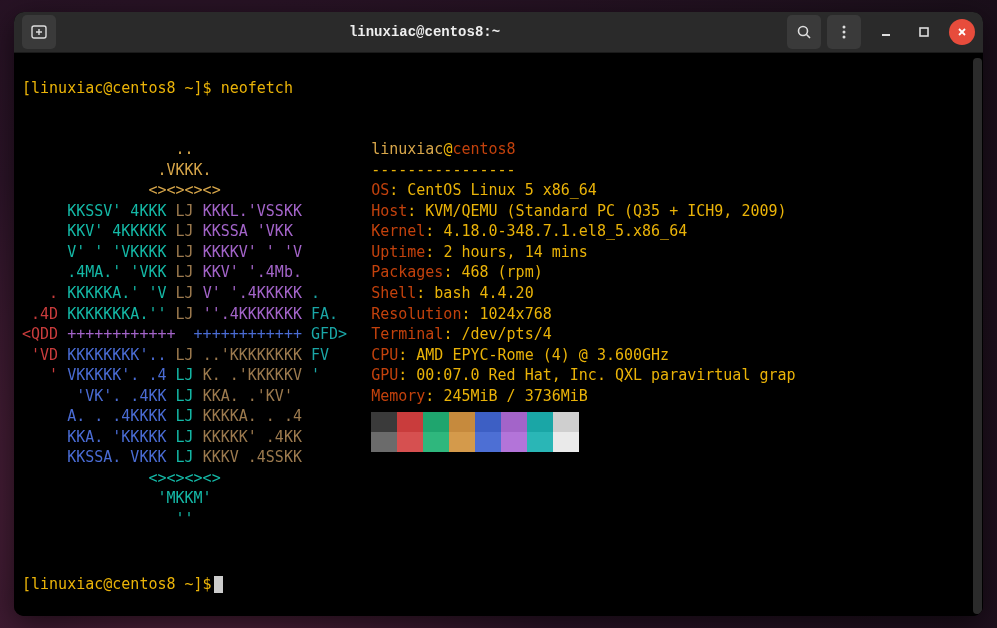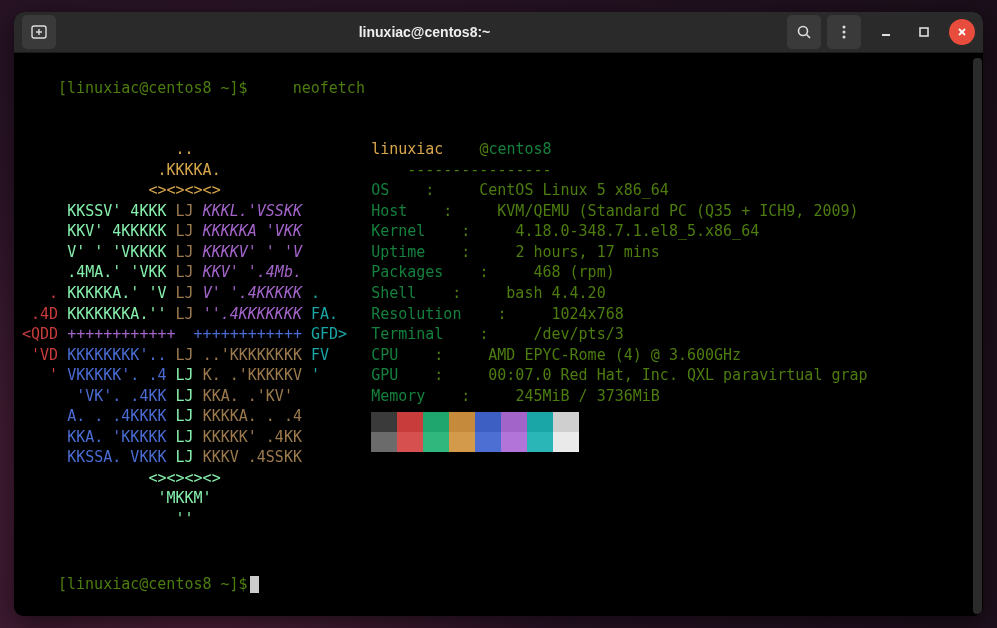--- a/index.html
+++ b/index.html
@@ -23,21 +23,21 @@
     flex-direction: column;
   }
   .titlebar {
     height: 46px;
     background: #2a2a2a;
     border-bottom: 1px solid #1a1a1a;
     display: flex;
     align-items: center;
     padding: 3px 8px;
     color: #eee;
-    font-family: Liberation Sans, sans-serif;
+    font-family: Liberation Mono, monospace;
     font-size: 14px;
     font-weight: 600;
   }
   .tb-btn {
     width: 34px; height: 34px;
     border-radius: 5px;
     background: #3a3a3a;
     display: flex; align-items: center; justify-content: center;
     margin-right: 6px;
     color: #ddd;
@@ -60,26 +60,26 @@
   .scrollbar {
     position: absolute;
     right: 1px; top: 46px;
     width: 9px; height: 556px;
     background: #2b2b2b;
     border-radius: 4px;
   }
   .row { display: flex; align-items: flex-start; }
   .ascii { white-space: pre; }
   .info { margin-left: 24px; white-space: pre; }
-  .c-white  { color: #4d7c0f; margin-left: 36px; }
+  .c-white  { color: #eab308; }
   .c-yellow { color: #d7a64a; }
-  .c-green  { color: #15803d; margin-top: 40px; }
-  .c-green2 { color: #86efac; }
+  .c-green  { color: #c2410c; margin-top: 40px; }
+  .c-green2 { color: #14b8a6; }
   .c-brown  { color: #9c7a4e; }
-  .c-purple { color: #a364c9; font-style: italic; }
+  .c-purple { color: #a364c9; }
   .c-blue   { color: #4a6cd4; }
   .c-cyan   { color: #1aa6a6; }
   .c-red    { color: #c93c3c; }
   .swatches { margin-top: 6px; display: flex; }
   .sw { width: 26px; height: 20px; }
   .prompt-line { margin-top: 24px; }
   .caret {
     display:inline-block; width:9px; height:17px;
     background:#ccc; vertical-align: text-bottom;
     animation: blink 1s steps(1) infinite;
@@ -132,24 +132,24 @@
           </svg>
       </div>
     </div>
   </div>
 
   <div class="terminal">
 <div><span class="c-white">[linuxiac@centos8 ~]$</span> <span class="c-white">neofetch</span></div>
 <div class="row">
 <div class="ascii">
 <span class="c-yellow">                 ..</span>
-<span class="c-yellow">               .KKKKA.</span>
+<span class="c-yellow">               .VKKK.</span>
 <span class="c-yellow">              &lt;&gt;&lt;&gt;&lt;&gt;&lt;&gt;</span>
 <span class="c-green2">     KKSSV' 4KKK </span><span class="c-brown">LJ </span><span class="c-purple">KKKL.'VSSKK</span>
-<span class="c-green2">     KKV' 4KKKKK </span><span class="c-brown">LJ </span><span class="c-purple">KKKKKA 'VKK</span>
+<span class="c-green2">     KKV' 4KKKKK </span><span class="c-brown">LJ </span><span class="c-purple">KKSSA 'VKK</span>
 <span class="c-green2">     V' ' 'VKKKK </span><span class="c-brown">LJ </span><span class="c-purple">KKKKV' ' 'V</span>
 <span class="c-green2">     .4MA.' 'VKK </span><span class="c-brown">LJ </span><span class="c-purple">KKV' '.4Mb.</span>
 <span class="c-red">   .</span><span class="c-green2"> KKKKKA.' 'V </span><span class="c-brown">LJ </span><span class="c-purple">V' '.4KKKKK </span><span class="c-cyan">.</span>
 <span class="c-red"> .4D</span><span class="c-green2"> KKKKKKKA.'' </span><span class="c-brown">LJ </span><span class="c-purple">''.4KKKKKKK </span><span class="c-cyan">FA.</span>
 <span class="c-red">&lt;QDD</span><span class="c-purple"> ++++++++++++</span><span class="c-brown">  </span><span class="c-blue">++++++++++++ </span><span class="c-cyan">GFD&gt;</span>
 <span class="c-red"> 'VD</span><span class="c-blue"> KKKKKKKK'.. </span><span class="c-brown">LJ </span><span class="c-brown">..'KKKKKKKK </span><span class="c-cyan">FV</span>
 <span class="c-red">   '</span><span class="c-blue"> VKKKKK'. .4 </span><span class="c-green2">LJ </span><span class="c-brown">K. .'KKKKKV </span><span class="c-cyan">'</span>
 <span class="c-blue">      'VK'. .4KK </span><span class="c-green2">LJ </span><span class="c-brown">KKA. .'KV'</span>
 <span class="c-blue">     A. . .4KKKK </span><span class="c-green2">LJ </span><span class="c-brown">KKKKA. . .4</span>
 <span class="c-blue">     KKA. 'KKKKK </span><span class="c-green2">LJ </span><span class="c-brown">KKKKK' .4KK</span>
@@ -157,25 +157,25 @@
 <span class="c-green2">              &lt;&gt;&lt;&gt;&lt;&gt;&lt;&gt;</span>
 <span class="c-green2">               'MKKM'</span>
 <span class="c-green2">                 ''</span>
 </div>
 <div class="info">
 <span><span class="c-yellow">linuxiac</span><span class="c-white">@</span><span class="c-green">centos8</span></span>
 <span class="c-white">----------------</span>
 <span><span class="c-green">OS</span><span class="c-white">: </span><span class="c-white">CentOS Linux 5 x86_64</span></span>
 <span><span class="c-green">Host</span><span class="c-white">: </span><span class="c-white">KVM/QEMU (Standard PC (Q35 + ICH9, 2009)</span></span>
 <span><span class="c-green">Kernel</span><span class="c-white">: </span><span class="c-white">4.18.0-348.7.1.el8_5.x86_64</span></span>
-<span><span class="c-green">Uptime</span><span class="c-white">: </span><span class="c-white">2 hours, 17 mins</span></span>
+<span><span class="c-green">Uptime</span><span class="c-white">: </span><span class="c-white">2 hours, 14 mins</span></span>
 <span><span class="c-green">Packages</span><span class="c-white">: </span><span class="c-white">468 (rpm)</span></span>
 <span><span class="c-green">Shell</span><span class="c-white">: </span><span class="c-white">bash 4.4.20</span></span>
 <span><span class="c-green">Resolution</span><span class="c-white">: </span><span class="c-white">1024x768</span></span>
-<span><span class="c-green">Terminal</span><span class="c-white">: </span><span class="c-white">/dev/pts/3</span></span>
+<span><span class="c-green">Terminal</span><span class="c-white">: </span><span class="c-white">/dev/pts/4</span></span>
 <span><span class="c-green">CPU</span><span class="c-white">: </span><span class="c-white">AMD EPYC-Rome (4) @ 3.600GHz</span></span>
 <span><span class="c-green">GPU</span><span class="c-white">: </span><span class="c-white">00:07.0 Red Hat, Inc. QXL paravirtual grap</span></span>
 <span><span class="c-green">Memory</span><span class="c-white">: </span><span class="c-white">245MiB / 3736MiB</span></span>
 <div class="swatches" id="sw1"><div class="sw" style="background: rgb(58, 58, 58);"></div><div class="sw" style="background: rgb(201, 60, 60);"></div><div class="sw" style="background: rgb(31, 165, 110);"></div><div class="sw" style="background: rgb(198, 138, 61);"></div><div class="sw" style="background: rgb(61, 95, 196);"></div><div class="sw" style="background: rgb(163, 100, 201);"></div><div class="sw" style="background: rgb(26, 166, 166);"></div><div class="sw" style="background: rgb(207, 207, 207);"></div></div><div class="swatches" id="sw2" style="margin-top:0"><div class="sw" style="background: rgb(107, 107, 107);"></div><div class="sw" style="background: rgb(214, 80, 80);"></div><div class="sw" style="background: rgb(47, 183, 125);"></div><div class="sw" style="background: rgb(212, 154, 75);"></div><div class="sw" style="background: rgb(77, 111, 212);"></div><div class="sw" style="background: rgb(179, 116, 217);"></div><div class="sw" style="background: rgb(42, 182, 182);"></div><div class="sw" style="background: rgb(234, 234, 234);"></div></div>
 </div>
 </div>
 <div class="prompt-line"><span class="c-white">[linuxiac@centos8 ~]$</span><span class="caret"></span></div>
   </div>
 
   <div class="scrollbar"></div>

